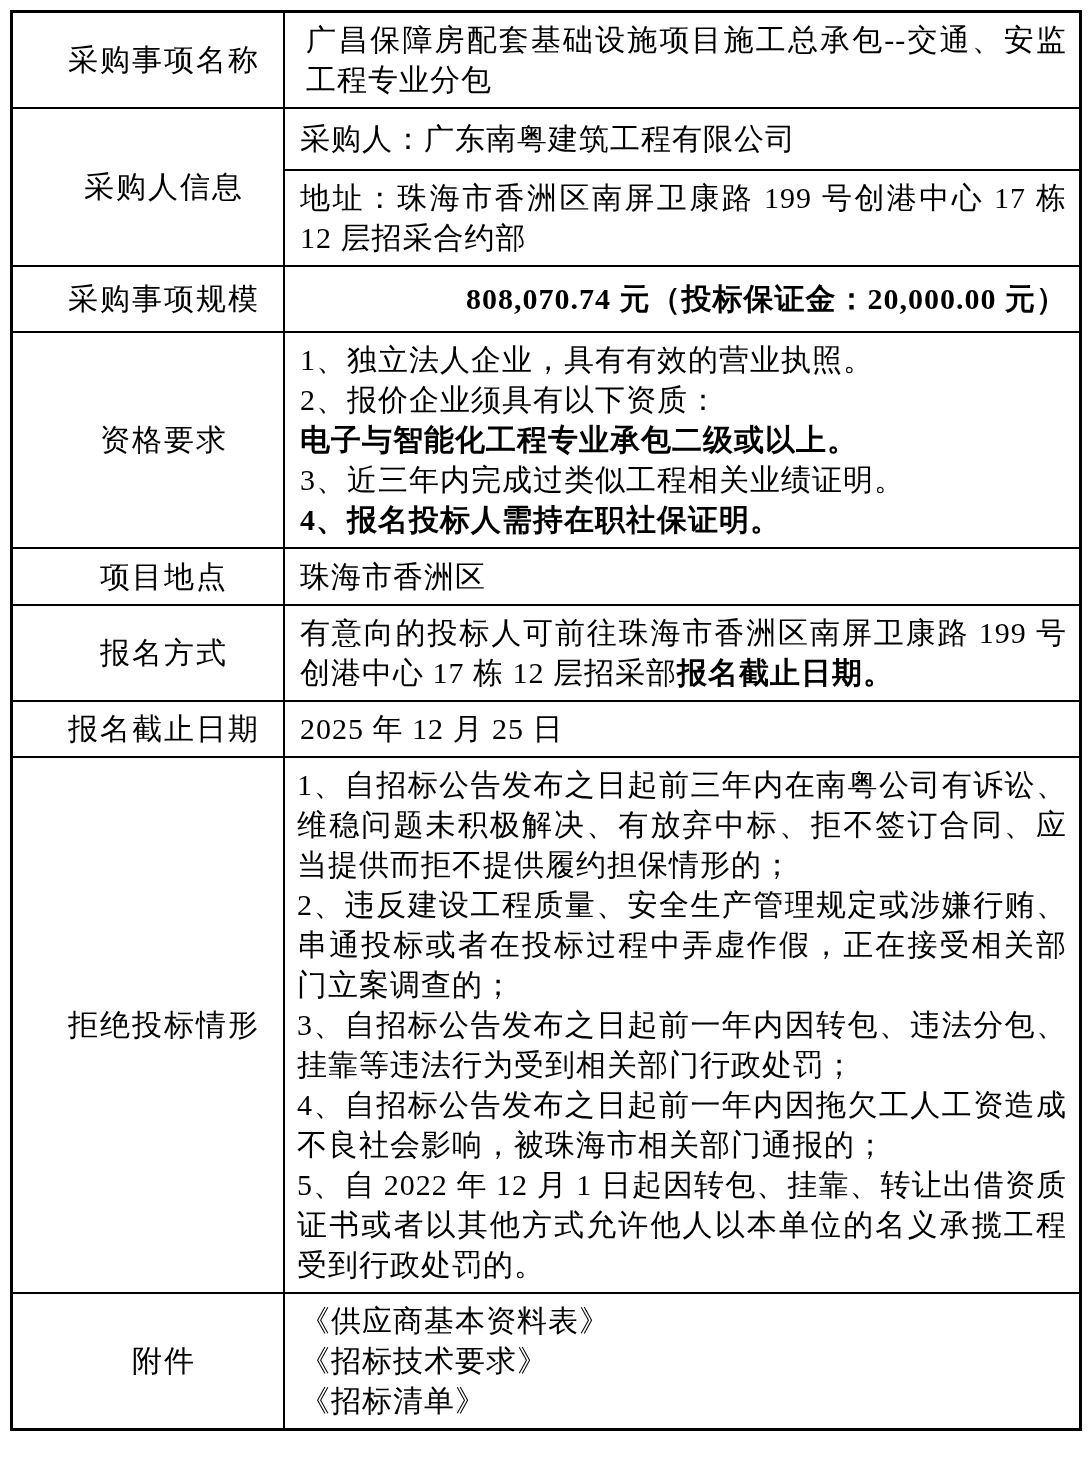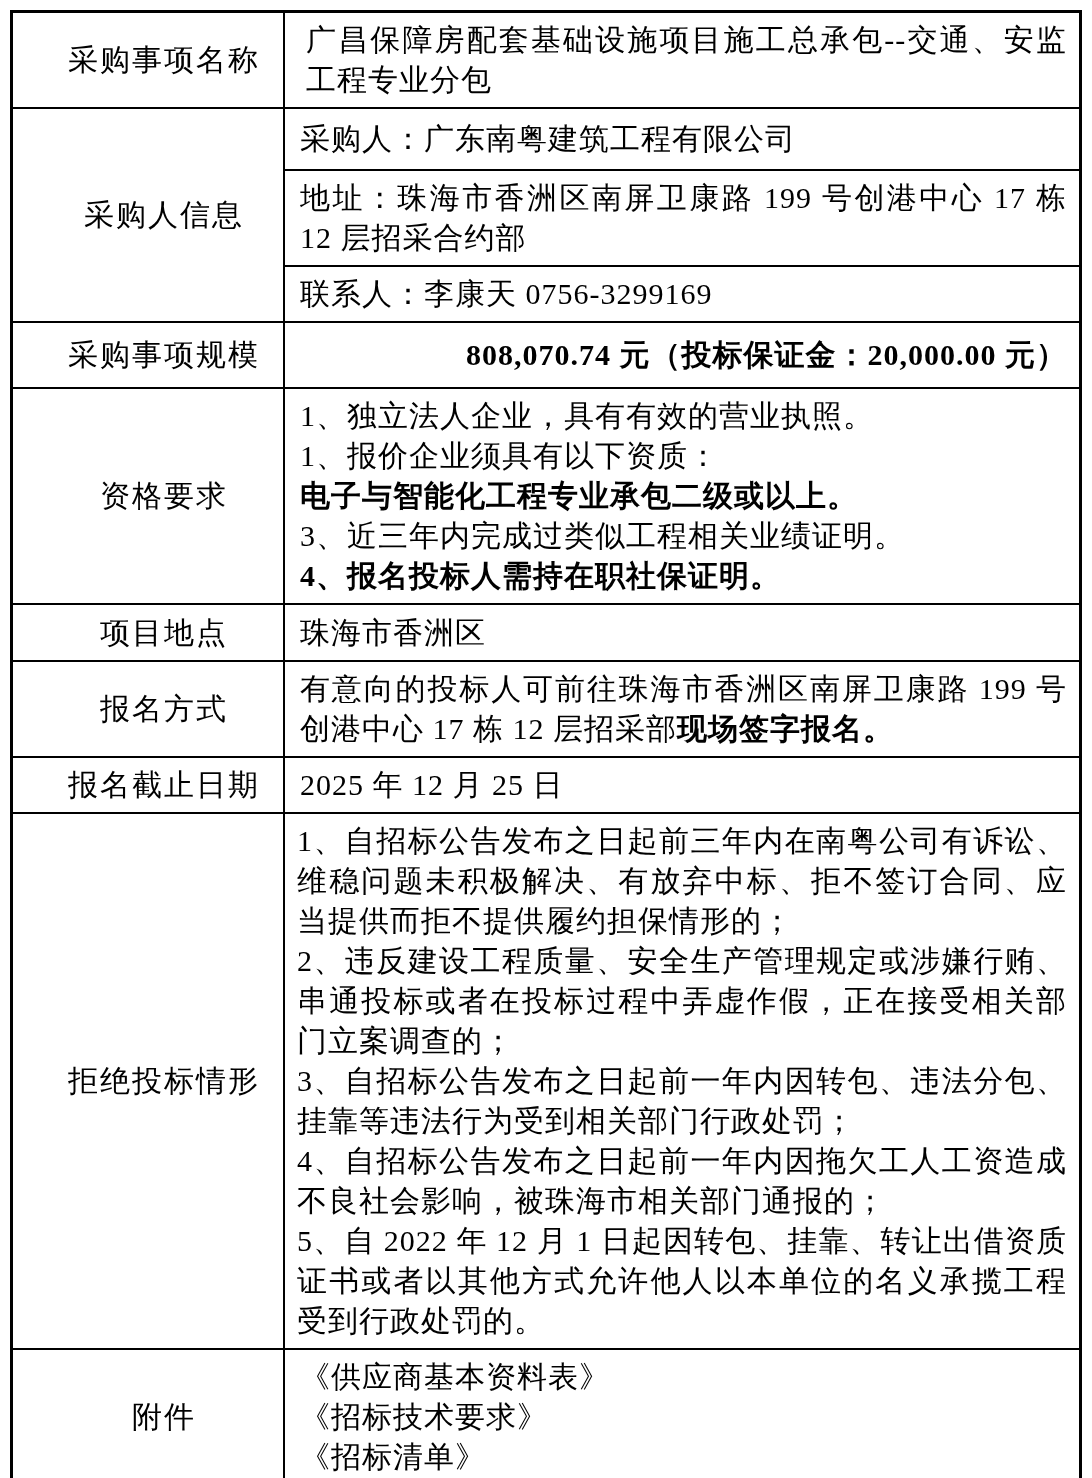--- a/index.html
+++ b/index.html
@@ -98,58 +98,55 @@
       </div>
       <div class="row">
         <div class="label-cell">采购人信息</div>
         <div class="content-col">
           <div class="content-cell">
             <div class="para"><span>采购人：广东南粤建筑工程有限公司</span></div>
           </div>
           <div class="content-cell">
             <div class="para"><span>地址：珠海市香洲区南屏卫康路 199 号创港中心 17 栋 12 层招采合约部</span></div>
           </div>
-          <div class="content-cell">
-            <div class="para"><span>联系人：李康天 0756-3299169</span></div>
-          </div>
         </div>
       </div>
       <div class="row">
         <div class="label-cell">采购事项规模</div>
         <div class="content-col">
           <div class="content-cell">
             <div class="para"><span class="seg-bold">808,070.74 元（投标保证金：20,000.00 元）</span></div>
           </div>
         </div>
       </div>
       <div class="row">
         <div class="label-cell">资格要求</div>
         <div class="content-col">
           <div class="content-cell">
             <div class="para"><span>1、独立法人企业，具有有效的营业执照。</span></div>
-            <div class="para"><span>1、报价企业须具有以下资质：</span></div>
+            <div class="para"><span>2、报价企业须具有以下资质：</span></div>
             <div class="para"><span class="seg-bold">电子与智能化工程专业承包二级或以上。</span></div>
             <div class="para"><span>3、近三年内完成过类似工程相关业绩证明。</span></div>
             <div class="para"><span class="seg-bold">4、报名投标人需持在职社保证明。</span></div>
           </div>
         </div>
       </div>
       <div class="row">
         <div class="label-cell">项目地点</div>
         <div class="content-col">
           <div class="content-cell">
             <div class="para"><span>珠海市香洲区</span></div>
           </div>
         </div>
       </div>
       <div class="row">
         <div class="label-cell">报名方式</div>
         <div class="content-col">
           <div class="content-cell">
-            <div class="para"><span>有意向的投标人可前往珠海市香洲区南屏卫康路 199 号创港中心 17 栋 12 层招采部</span><span class="seg-bold">现场签字报名。</span></div>
+            <div class="para"><span>有意向的投标人可前往珠海市香洲区南屏卫康路 199 号创港中心 17 栋 12 层招采部</span><span class="seg-bold">报名截止日期。</span></div>
           </div>
         </div>
       </div>
       <div class="row">
         <div class="label-cell">报名截止日期</div>
         <div class="content-col">
           <div class="content-cell">
             <div class="para"><span>2025 年 12 月 25 日</span></div>
           </div>
         </div>

